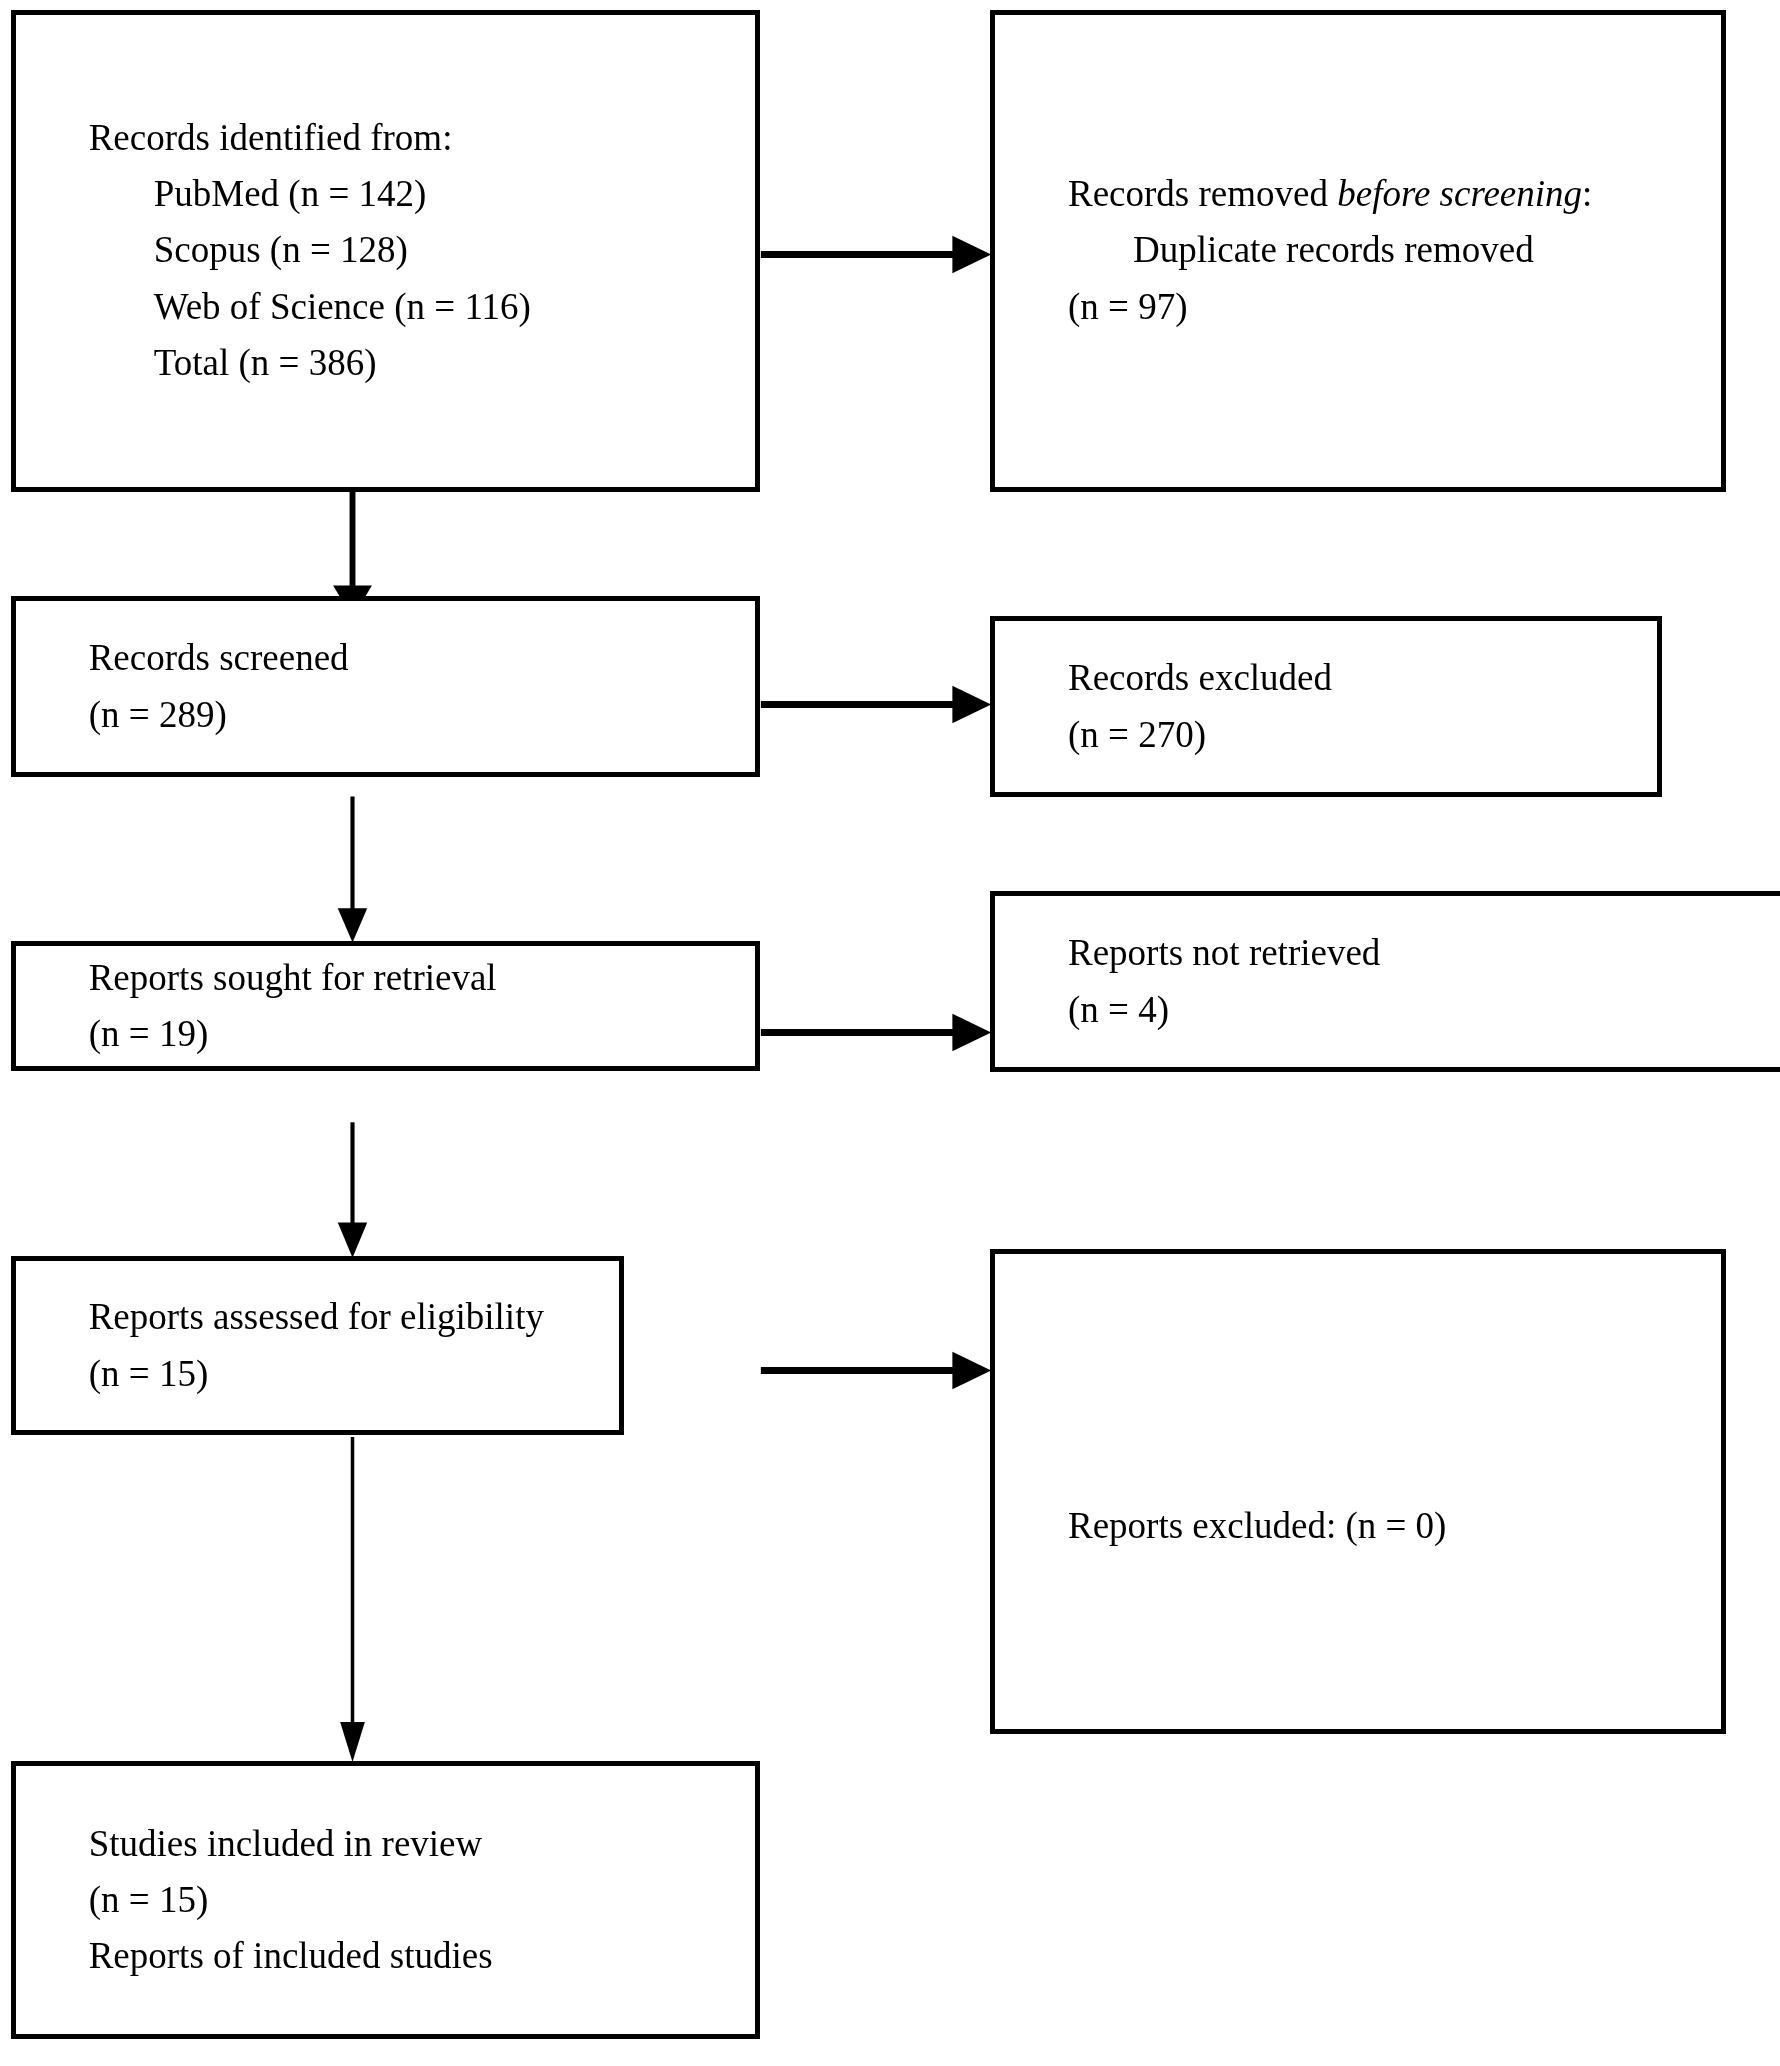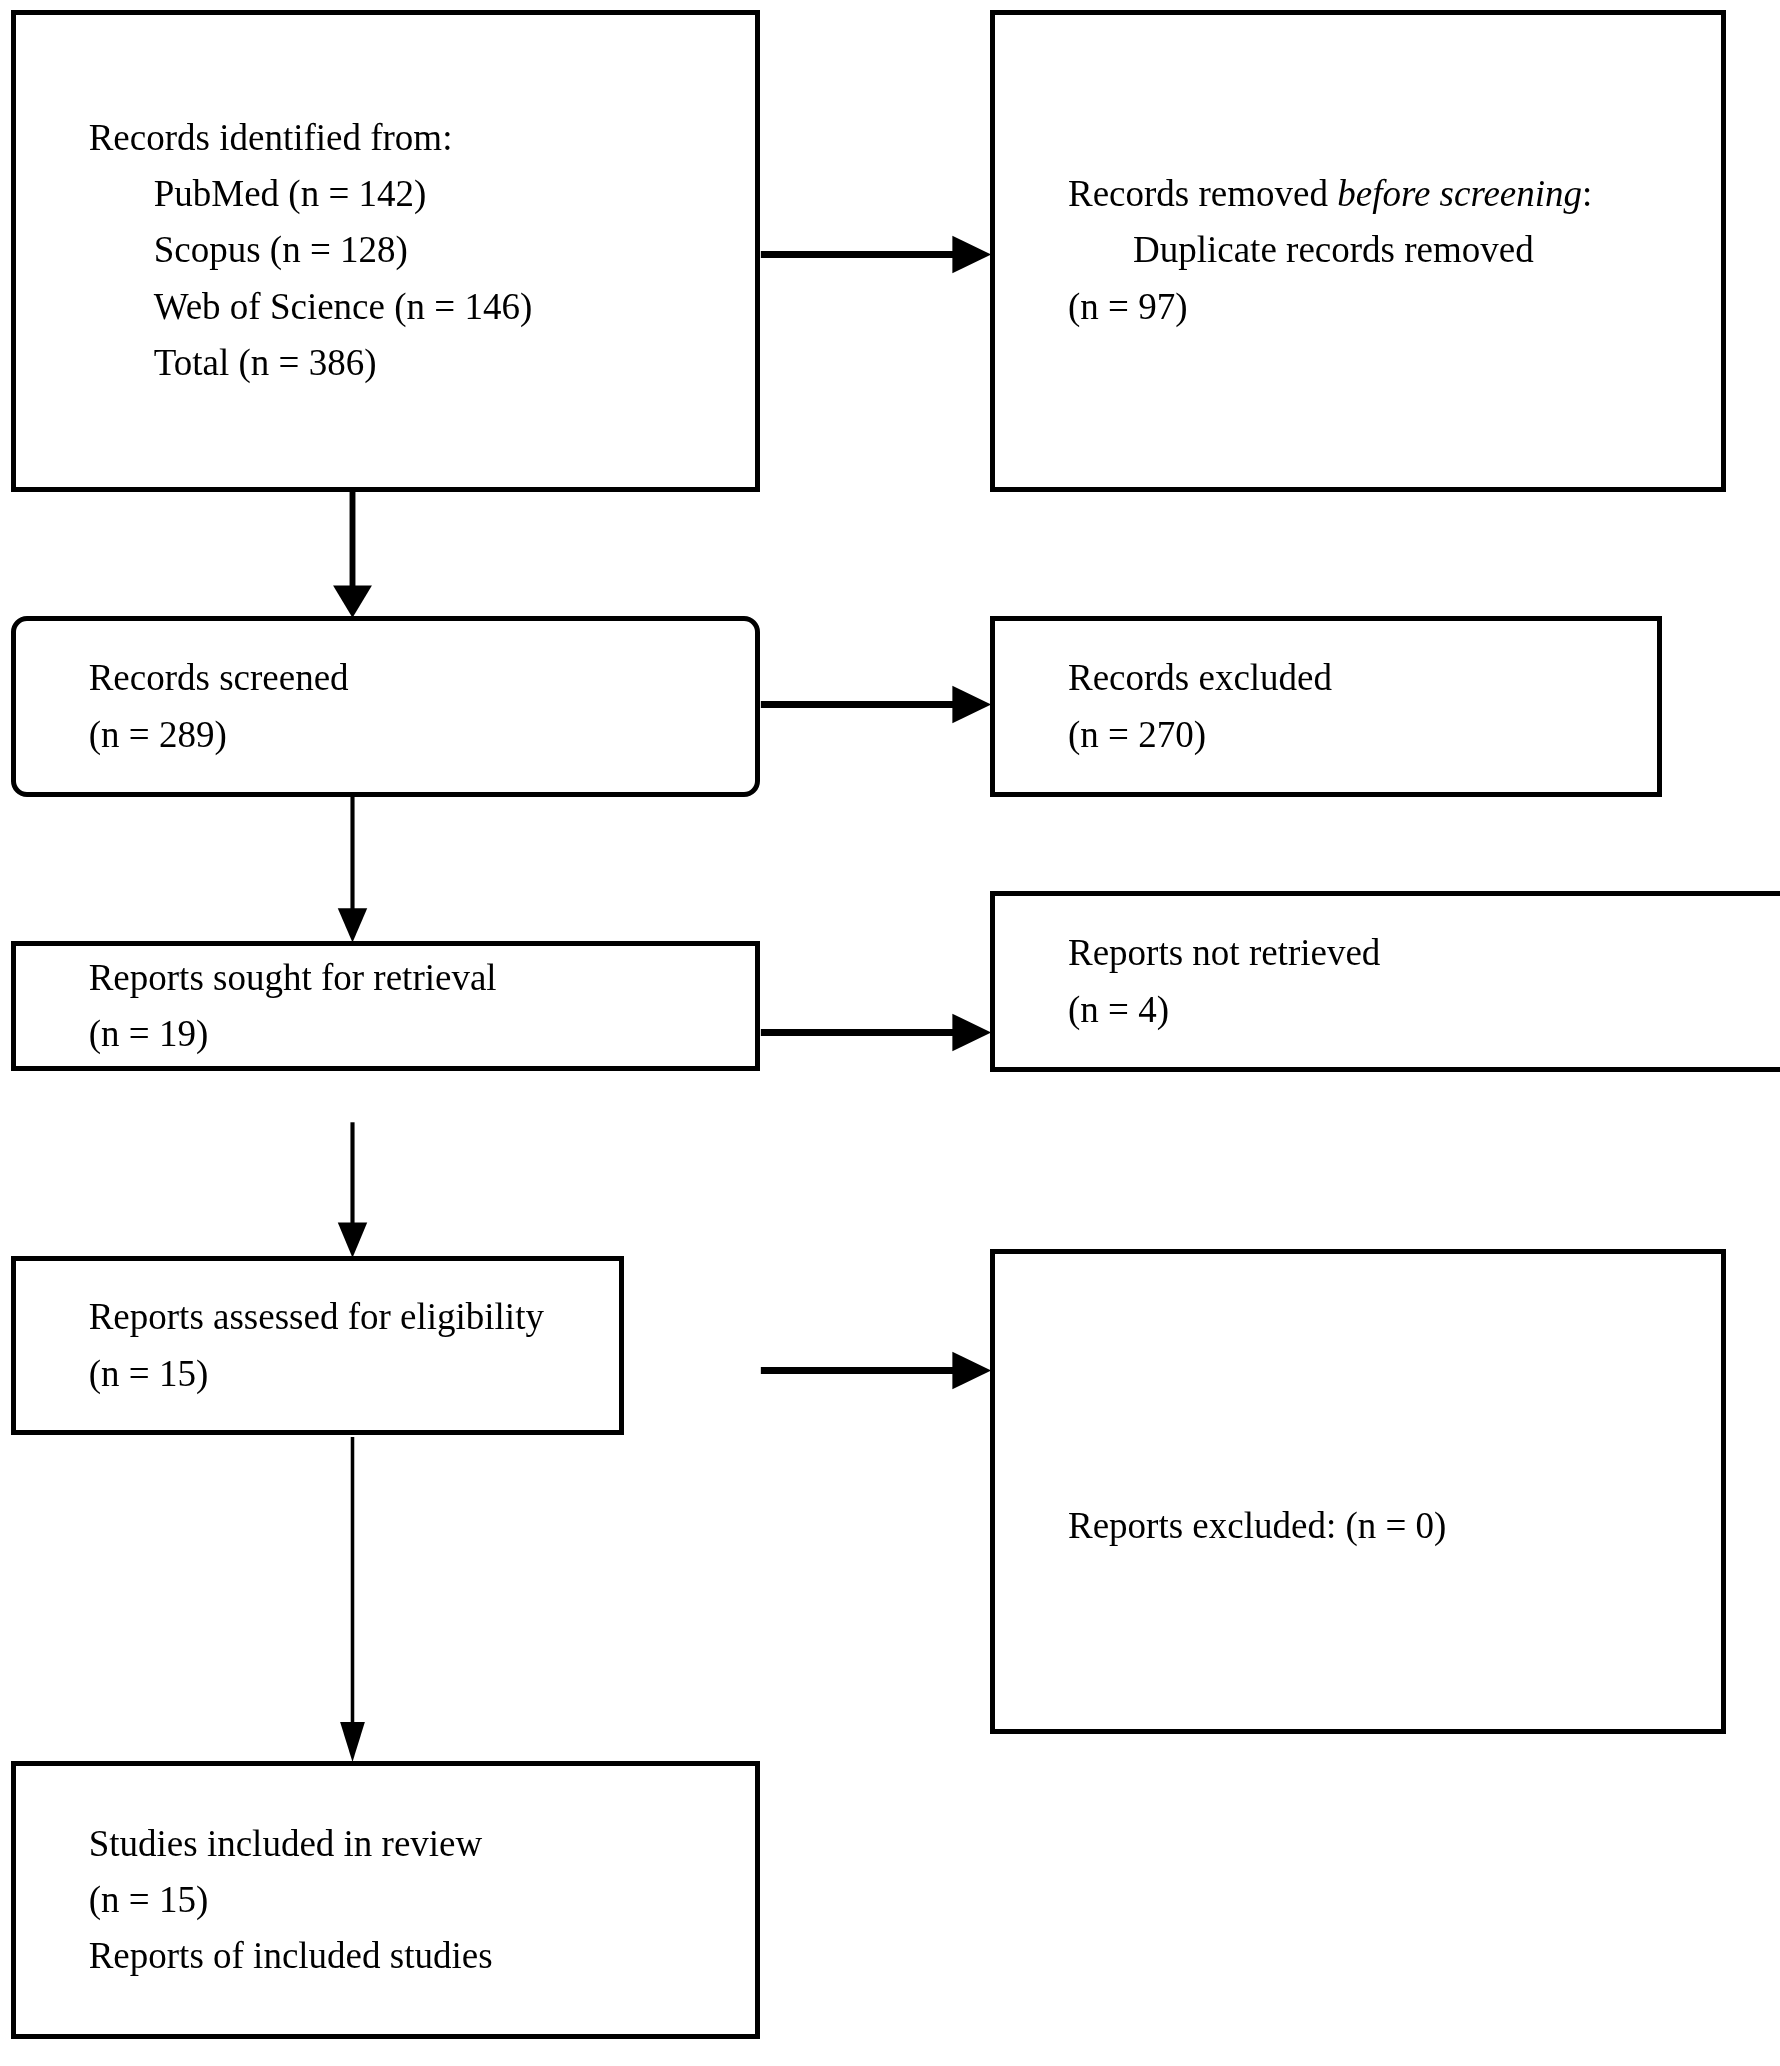--- a/index.html
+++ b/index.html
@@ -100,34 +100,34 @@
   <svg class="arrow-svg" style="left:326px; top:1436px; width:53px; height:327px;" viewBox="0 0 90 552">
     <line x1="45" y1="0" x2="45" y2="490" stroke-width="6"></line>
     <polygon points="24,484 66,484 45,552"></polygon>
   </svg>
 
   <div class="prisma-box" style="left:10.7px; top:9.5px; width:749px; height:482px;">
     <div class="box-lines">
       <span class="box-line">Records identified from:</span>
       <span class="box-line indent">PubMed (n = 142)</span>
       <span class="box-line indent">Scopus (n = 128)</span>
-      <span class="box-line indent">Web of Science (n = 146)</span>
+      <span class="box-line indent">Web of Science (n = 116)</span>
       <span class="box-line indent">Total (n = 386)</span>
     </div>
   </div>
 
   <div class="prisma-box" style="left:990px; top:9.5px; width:736px; height:482px;">
     <div class="box-lines">
       <span class="box-line"><span>Records removed </span><span class="ital">before screening</span><span>:</span></span>
       <span class="box-line indent">Duplicate records removed</span>
       <span class="box-line">(n = 97)</span>
     </div>
   </div>
 
-  <div class="prisma-box" style="left:10.7px; top:616px; width:749px; height:181px;border-radius:16px;">
+  <div class="prisma-box" style="left:10.7px; top:596px; width:749px; height:181px;">
     <div class="box-lines">
       <span class="box-line">Records screened</span>
       <span class="box-line">(n = 289)</span>
     </div>
   </div>
 
   <div class="prisma-box" style="left:990px; top:616px; width:672px; height:181px;">
     <div class="box-lines">
       <span class="box-line">Records excluded</span>
       <span class="box-line">(n = 270)</span>

